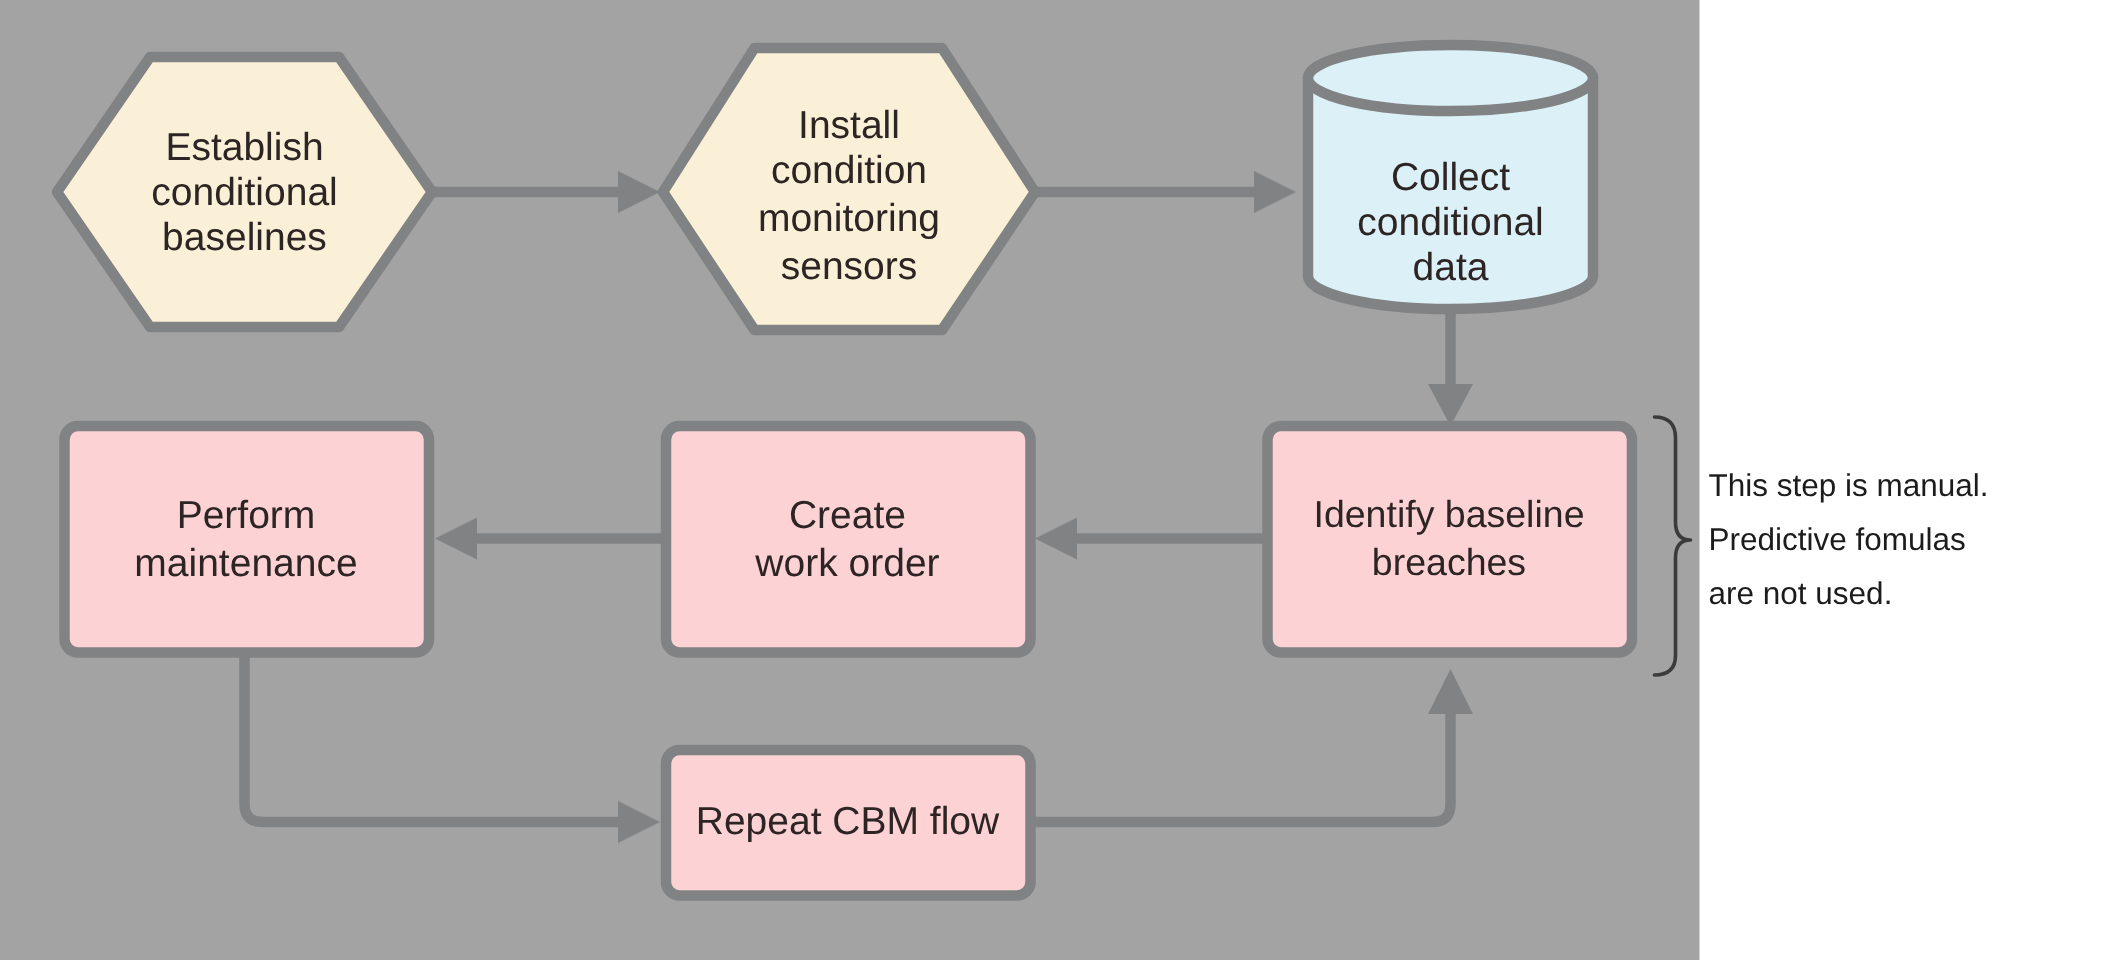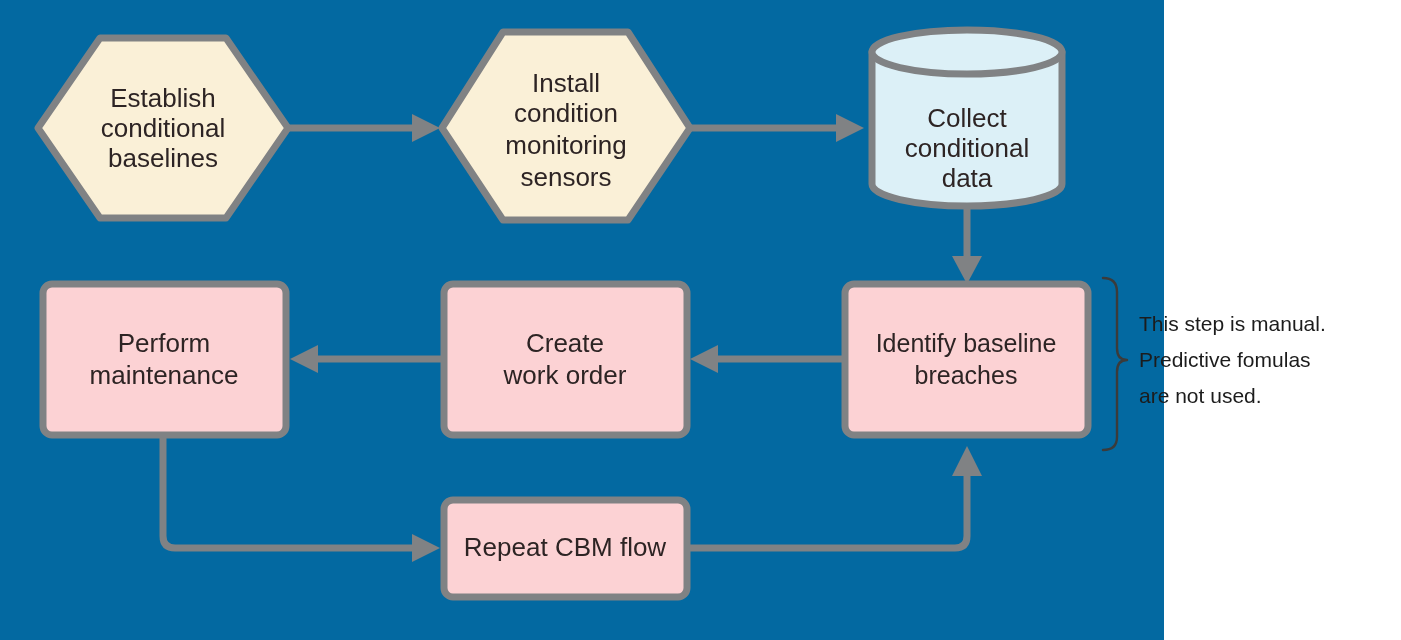--- a/index.html
+++ b/index.html
@@ -10,22 +10,21 @@
   body {
     width: 1401px;
     height: 640px;
     font-family: "Liberation Sans", sans-serif;
     overflow: hidden;
   }
   #diagram-root {
     position: relative;
     width: 1133px;
     height: 640px;
-    background: #0369a1;
-    padding-left: 31px;
+    background: #a3a3a3;
   }
   svg.flow {
     position: absolute;
     top: 0;
     left: 0;
     width: 1401px;
     height: 640px;
   }
   .node-label {
     font-family: "Liberation Sans", sans-serif;

